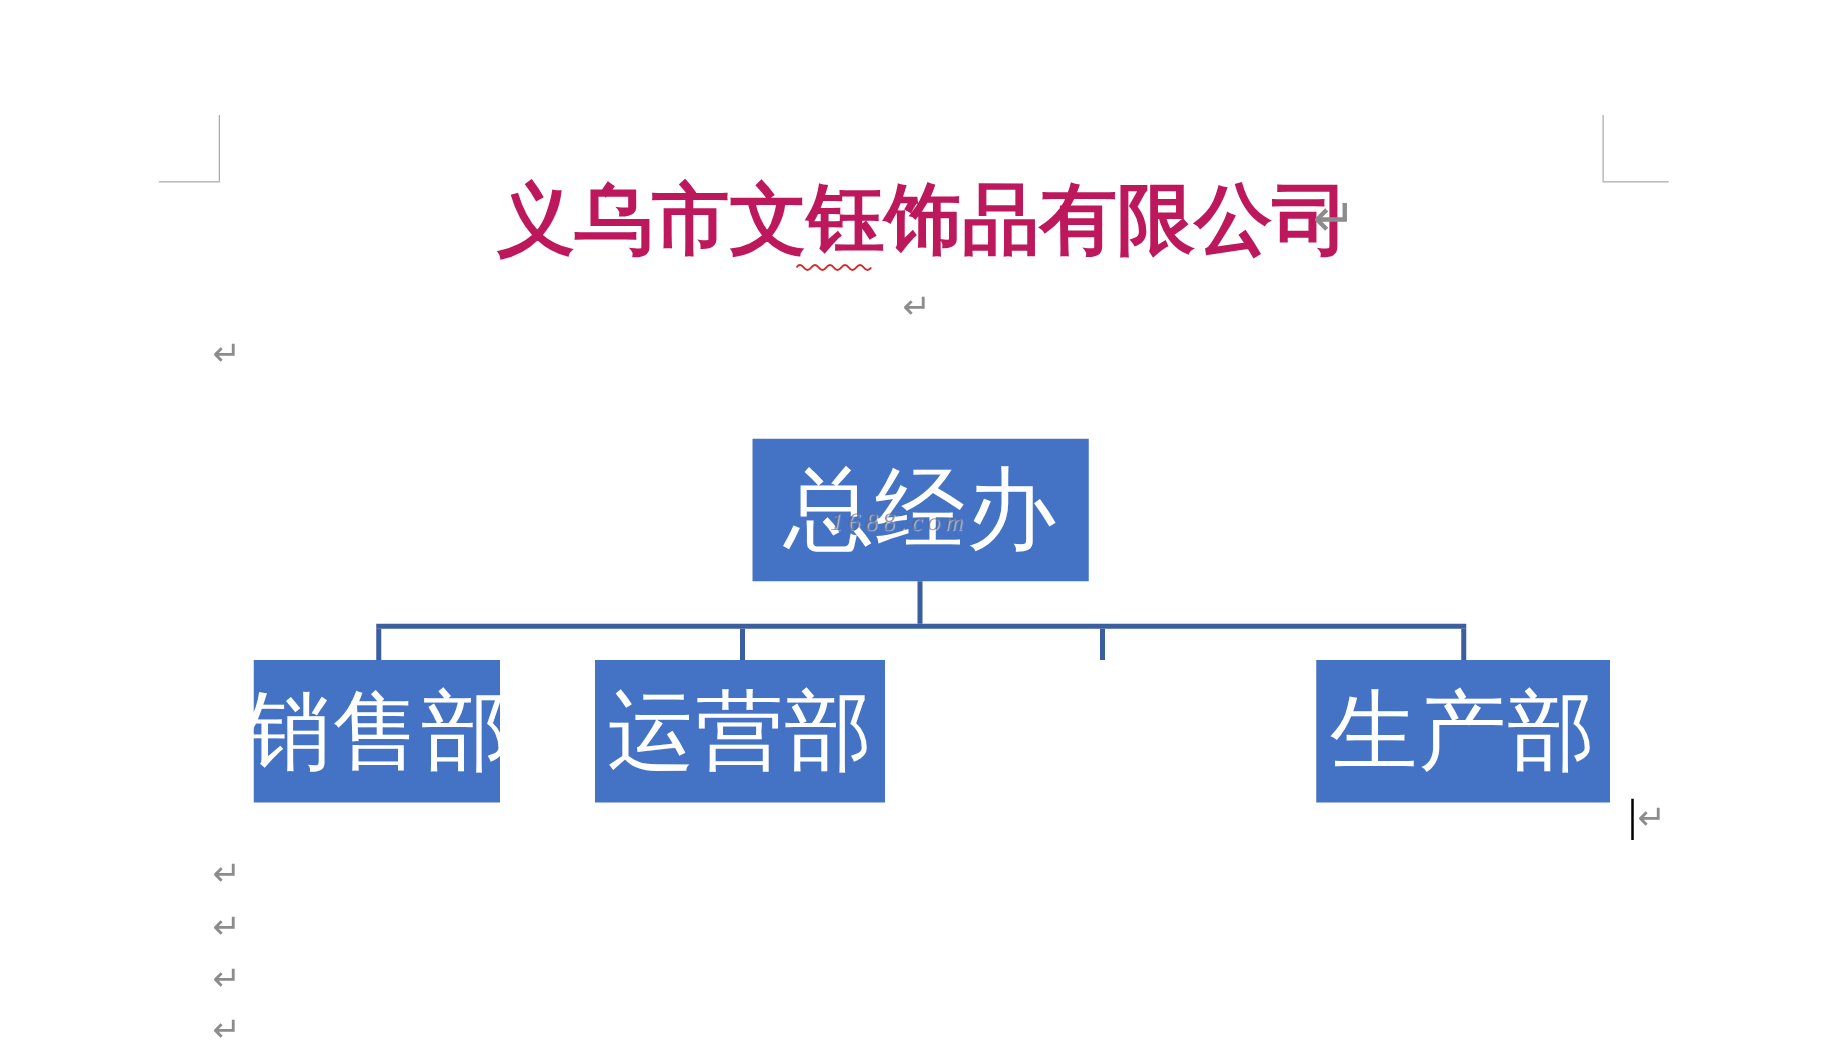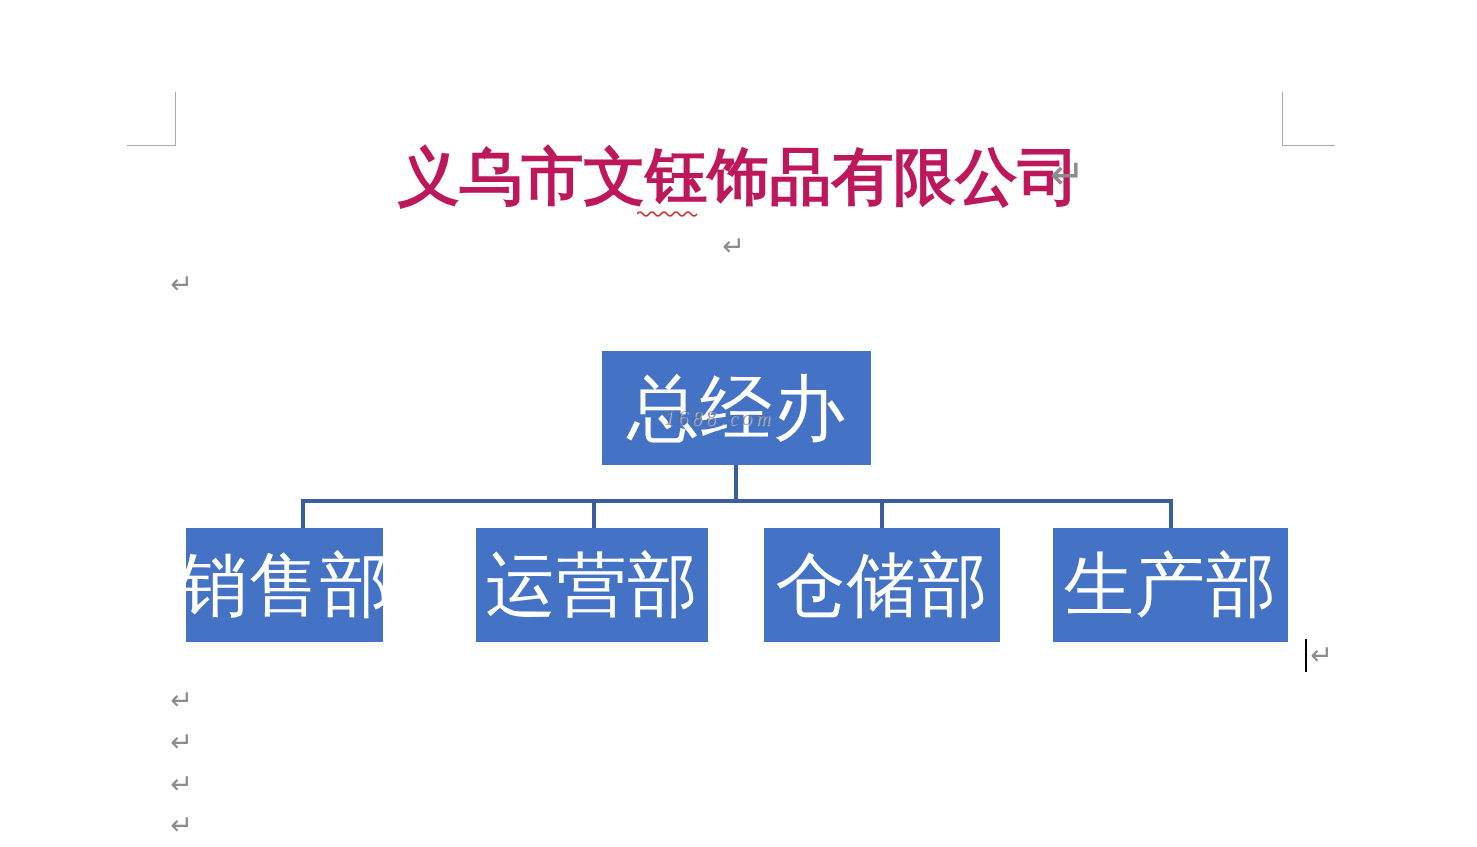--- a/index.html
+++ b/index.html
@@ -57,21 +57,21 @@
     display: flex;
     align-items: center;
     justify-content: center;
     font-size: 70px;
     line-height: 1;
     white-space: nowrap;
     letter-spacing: 1px;
     font-weight: 300;
   }
   .org-box.root  { left: 602px;  top: 351px; width: 269px; height: 114px; font-size: 72px; }
-  .org-box.b1    { left: 186px;  top: 528px; width: 197px; height: 114px; }
+  .org-box.b1    { left: 203px;  top: 528px; width: 197px; height: 114px; }
   .org-box.b2    { left: 476px;  top: 528px; width: 232px; height: 114px; }
   .org-box.b3    { left: 764px;  top: 528px; width: 236px; height: 114px; }
   .org-box.b4    { left: 1053px; top: 528px; width: 235px; height: 114px; }
 
   .connector { position: absolute; background: #3A5E9E; }
   .conn-stub  { left: 734px;  top: 465px; width: 4px;   height: 34px; }
   .conn-h     { left: 301px;  top: 499px; width: 872px; height: 4px;  }
   .conn-d1    { left: 301px;  top: 503px; width: 4px;   height: 25px; }
   .conn-d2    { left: 592px;  top: 503px; width: 4px;   height: 25px; }
   .conn-d3    { left: 880px;  top: 503px; width: 4px;   height: 25px; }
@@ -129,23 +129,20 @@
 
   <div class="org-box root">
     <span>总经办</span>
   </div>
   <div class="org-box b1">
     <span>销售部</span>
   </div>
   <div class="org-box b2">
     <span>运营部</span>
   </div>
-  <div class="org-box b3">
-    <span>仓储部</span>
-  </div>
   <div class="org-box b4">
     <span>生产部</span>
   </div>
 
   <div class="watermark">1688.com</div>
 
   <span class="pilcrow large pm-title">↵</span>
   <span class="pilcrow pm-center">↵</span>
   <span class="pilcrow pm-left-1">↵</span>
   <span class="pilcrow pm-bl-1">↵</span>

